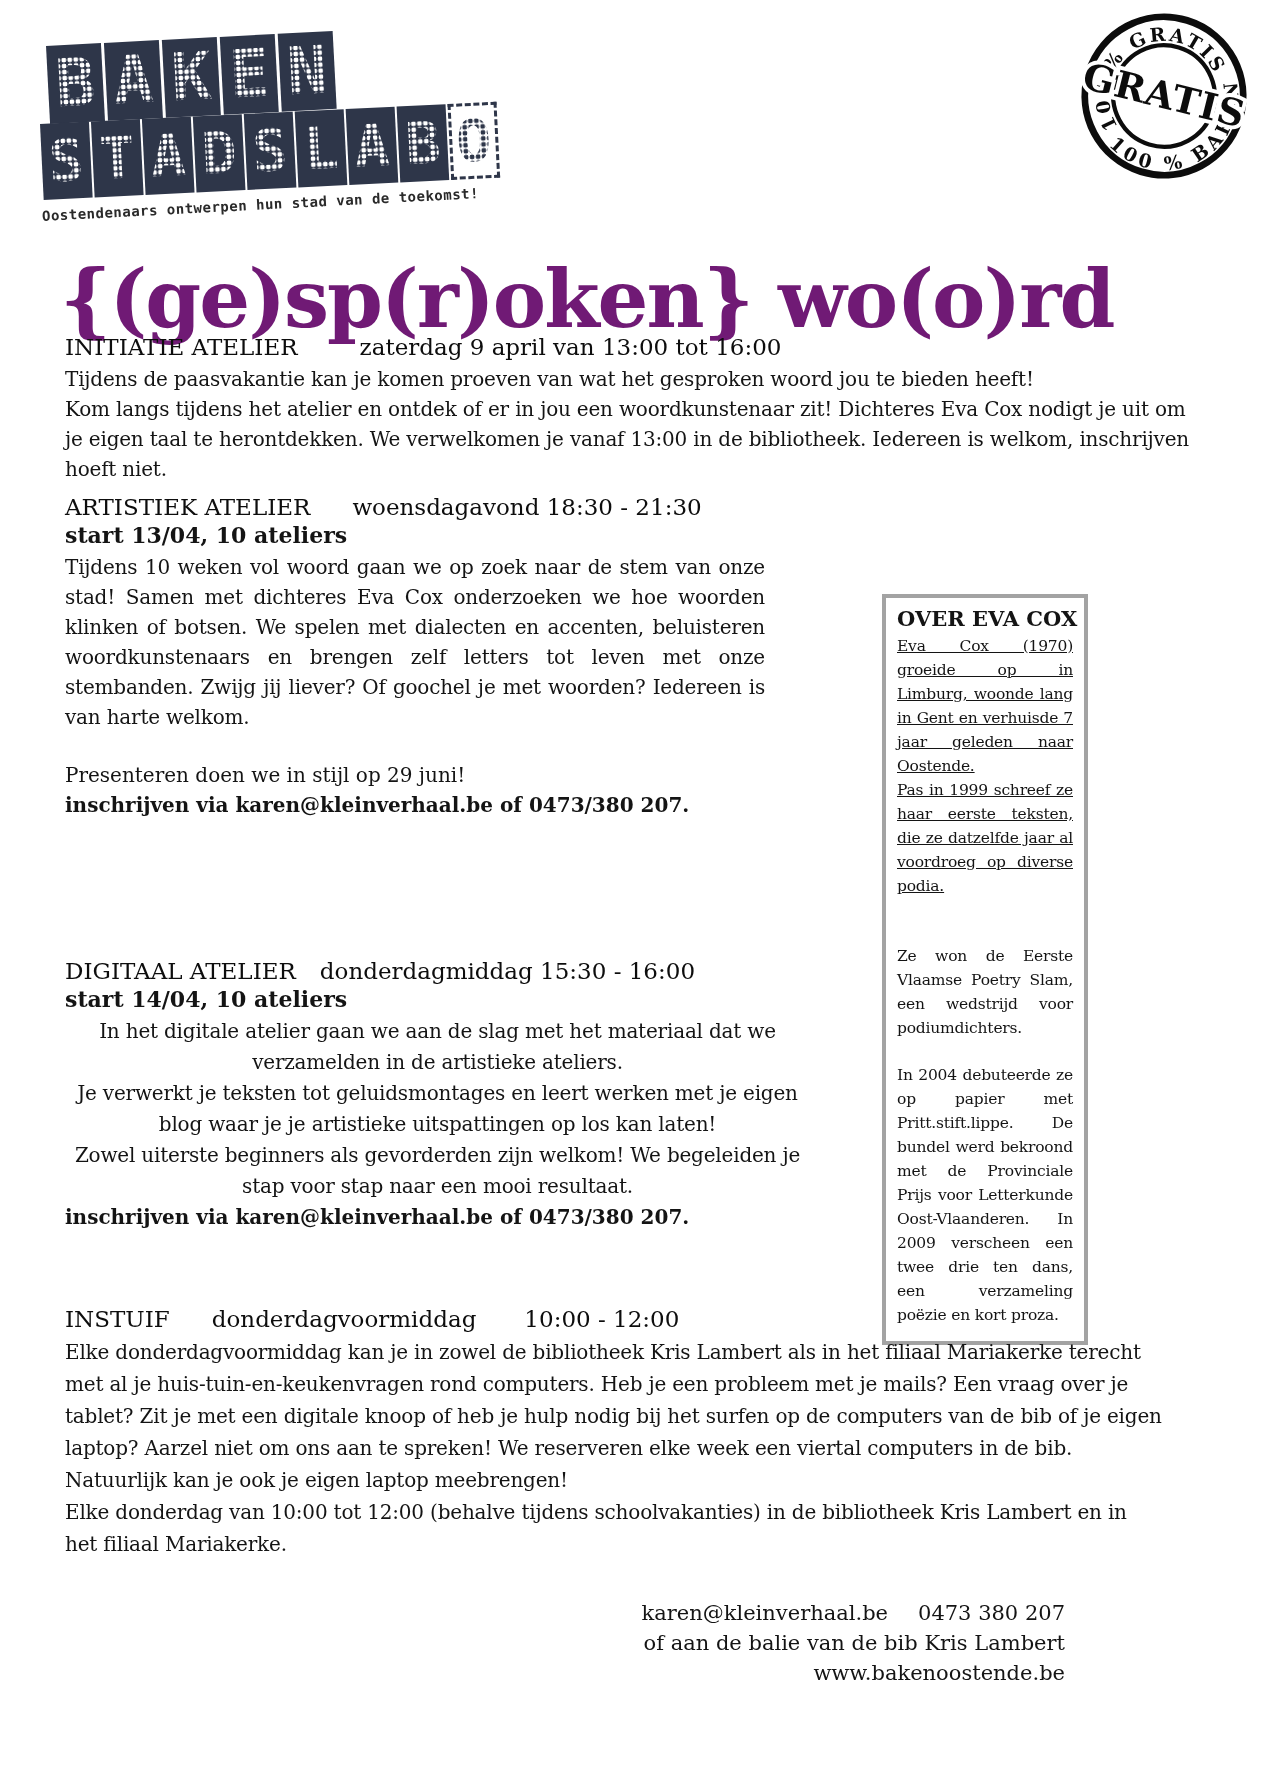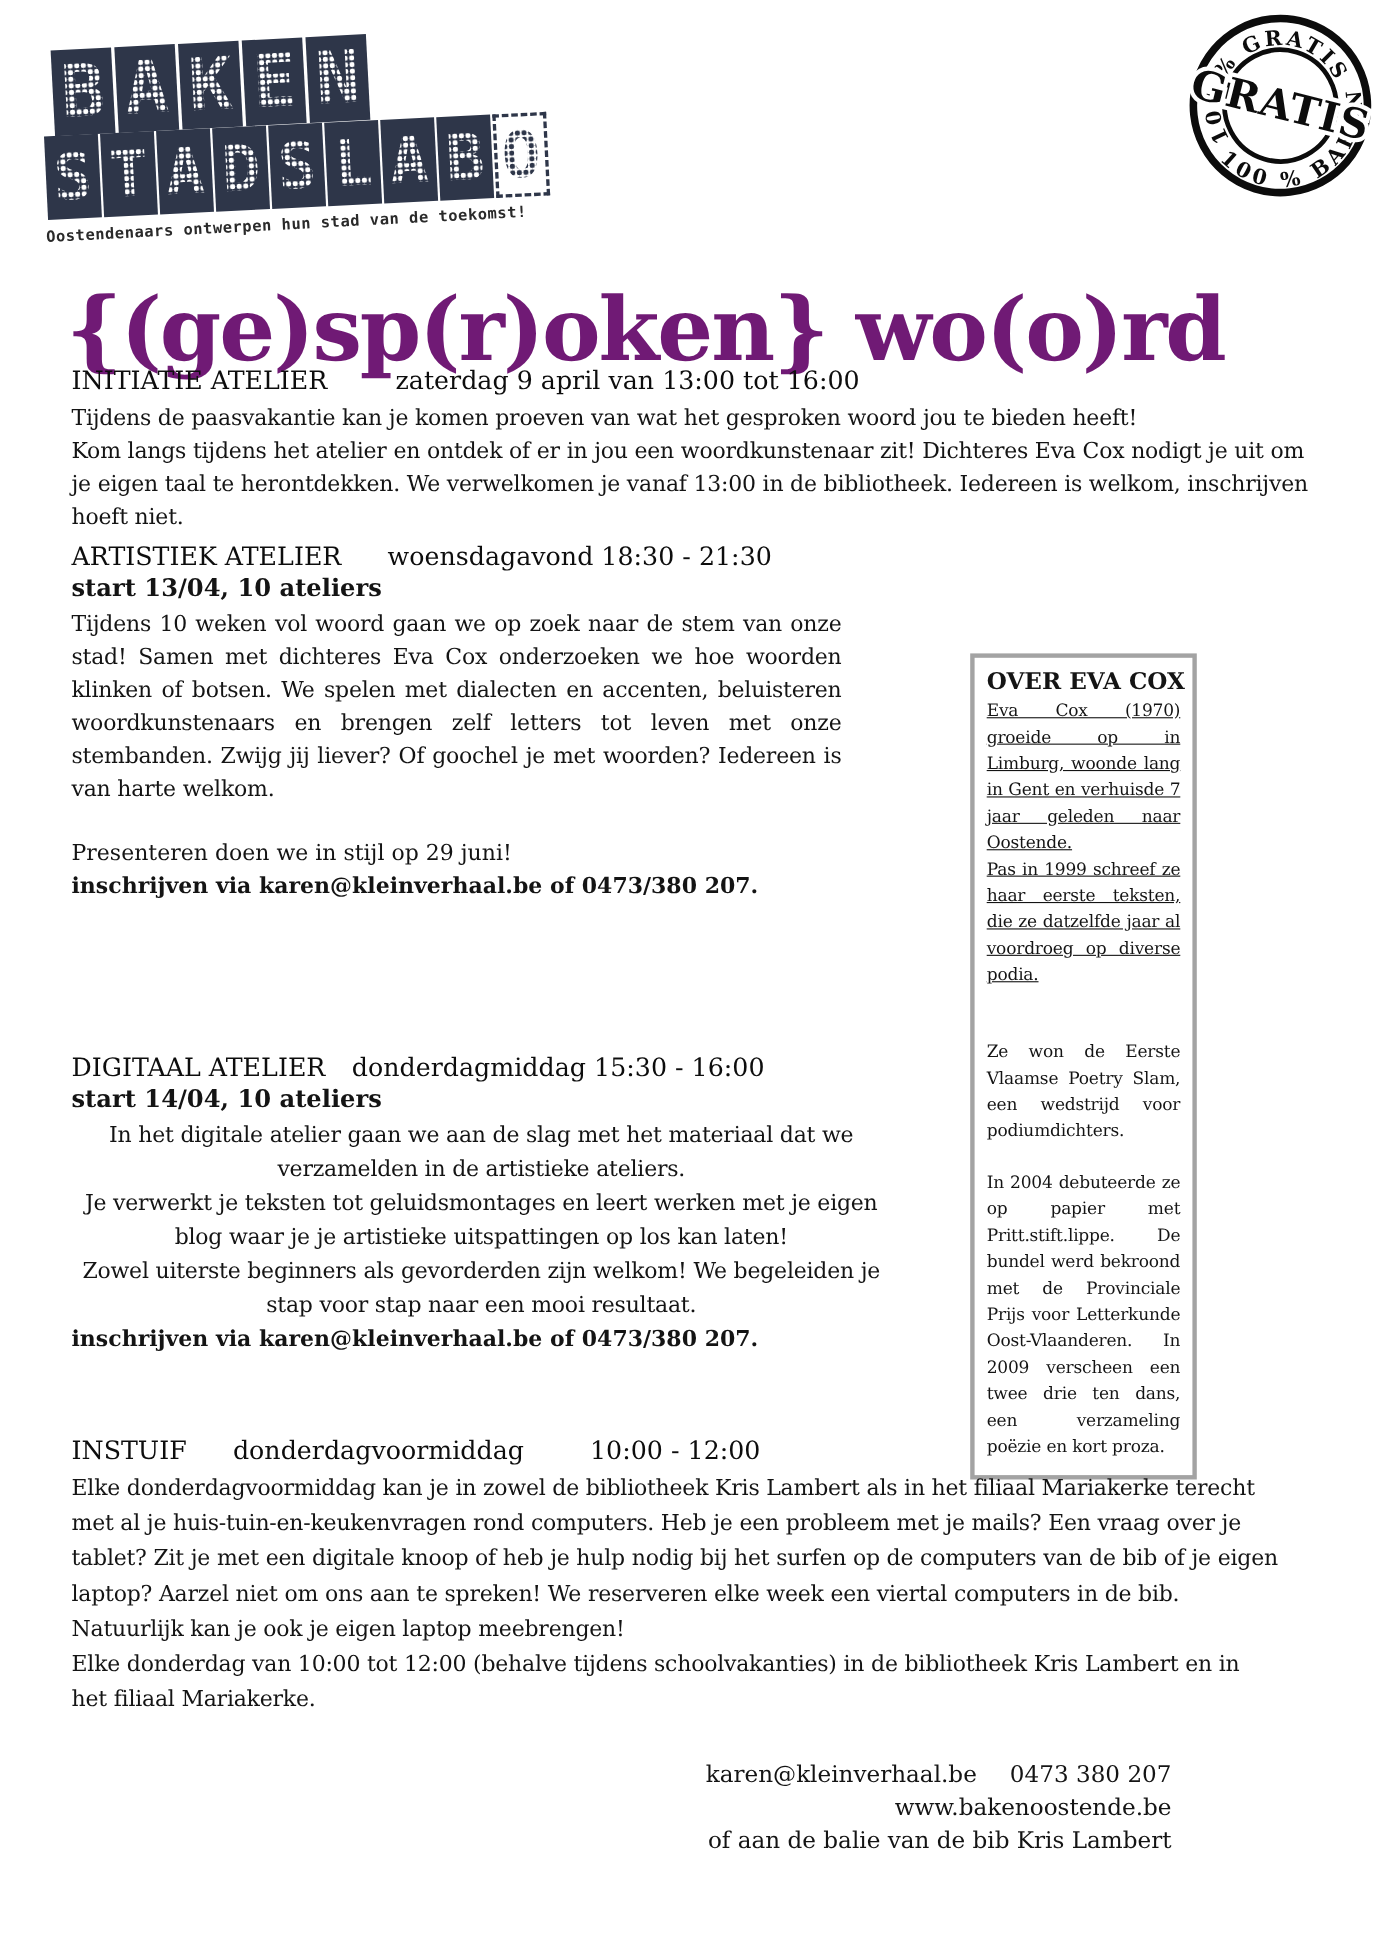--- a/index.html
+++ b/index.html
@@ -75,21 +75,21 @@
   .sec-artistiek .presentation { margin-top:28px; font-size:20px; line-height:30px; }
   .sec-artistiek .signup { font-size:20px; line-height:30px; }
 
   .sec-digitaal { left:65px; top:958px; width:745px; }
   .sec-digitaal .sched { margin-left:24px; }
   .sec-digitaal .body { line-height:31px;text-align:center; }
   .sec-digitaal .signup { font-size:20px; line-height:31px; }
 
   .sec-instuif { left:65px; top:1306px; width:1100px; }
   .sec-instuif .day { margin-left:42px; }
-  .sec-instuif .time { margin-left:60px; }
+  .sec-instuif .time { margin-left:48px; }
   .sec-instuif .body { line-height:32px; }
 
   
   .evacox {
     position:absolute; left:882px; top:594px; width:206px; min-height:528px;
     border:4px solid #a3a3a3; box-sizing:border-box;
     background:#ffffff; padding:8px 11px 14px;
   }
   .evacox-title { font-weight:bold; font-size:21px; letter-spacing:0; margin-bottom:3px; white-space:nowrap; }
   .evacox p {
@@ -226,17 +226,17 @@
     </div>
     <div class="body">Elke donderdagvoormiddag kan je in zowel de bibliotheek Kris Lambert als in het filiaal Mariakerke terecht met al je huis-tuin-en-keukenvragen rond computers. Heb je een probleem met je mails? Een vraag over je tablet? Zit je met een digitale knoop of heb je hulp nodig bij het surfen op de computers van de bib of je eigen laptop? Aarzel niet om ons aan te spreken! We reserveren elke week een viertal computers in de bib.
 Natuurlijk kan je ook je eigen laptop meebrengen!
 Elke donderdag van 10:00 tot 12:00 (behalve tijdens schoolvakanties) in de bibliotheek Kris Lambert en in het filiaal Mariakerke.</div>
   </div>
 
   <div class="footer">
     <div>
       <span>karen@kleinverhaal.be</span><span class="phone">0473 380 207</span>
     </div>
+    <div>of aan de balie van de bib Kris Lambert</div>
     <div>www.bakenoostende.be</div>
-    <div>of aan de balie van de bib Kris Lambert</div>
   </div>
 
 </div>
 
 </body></html>

